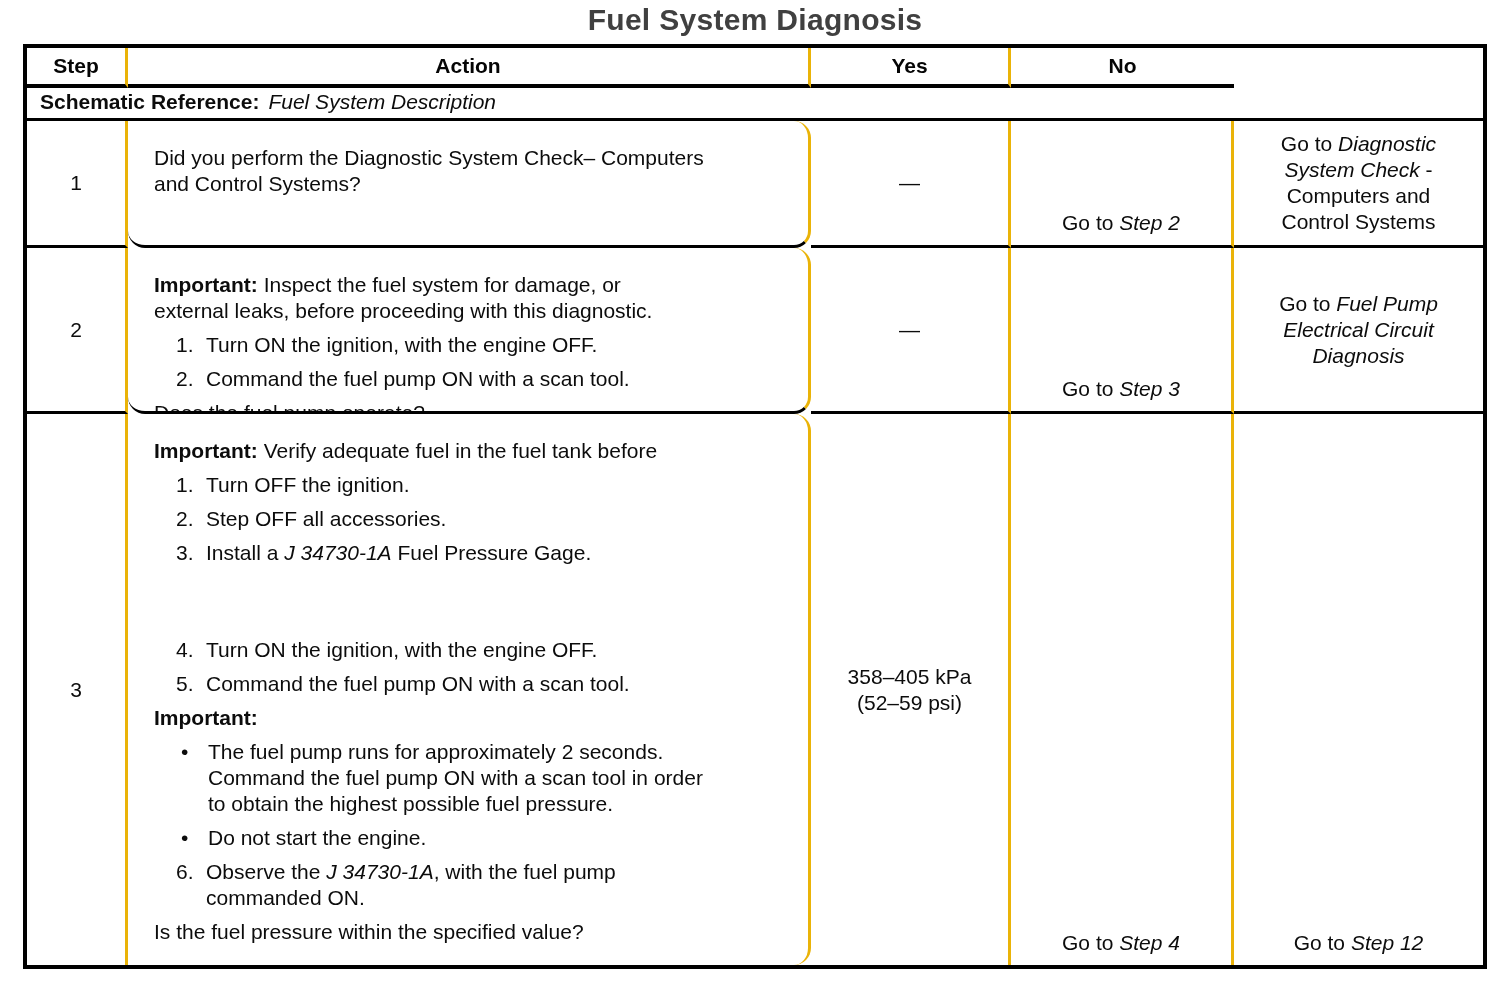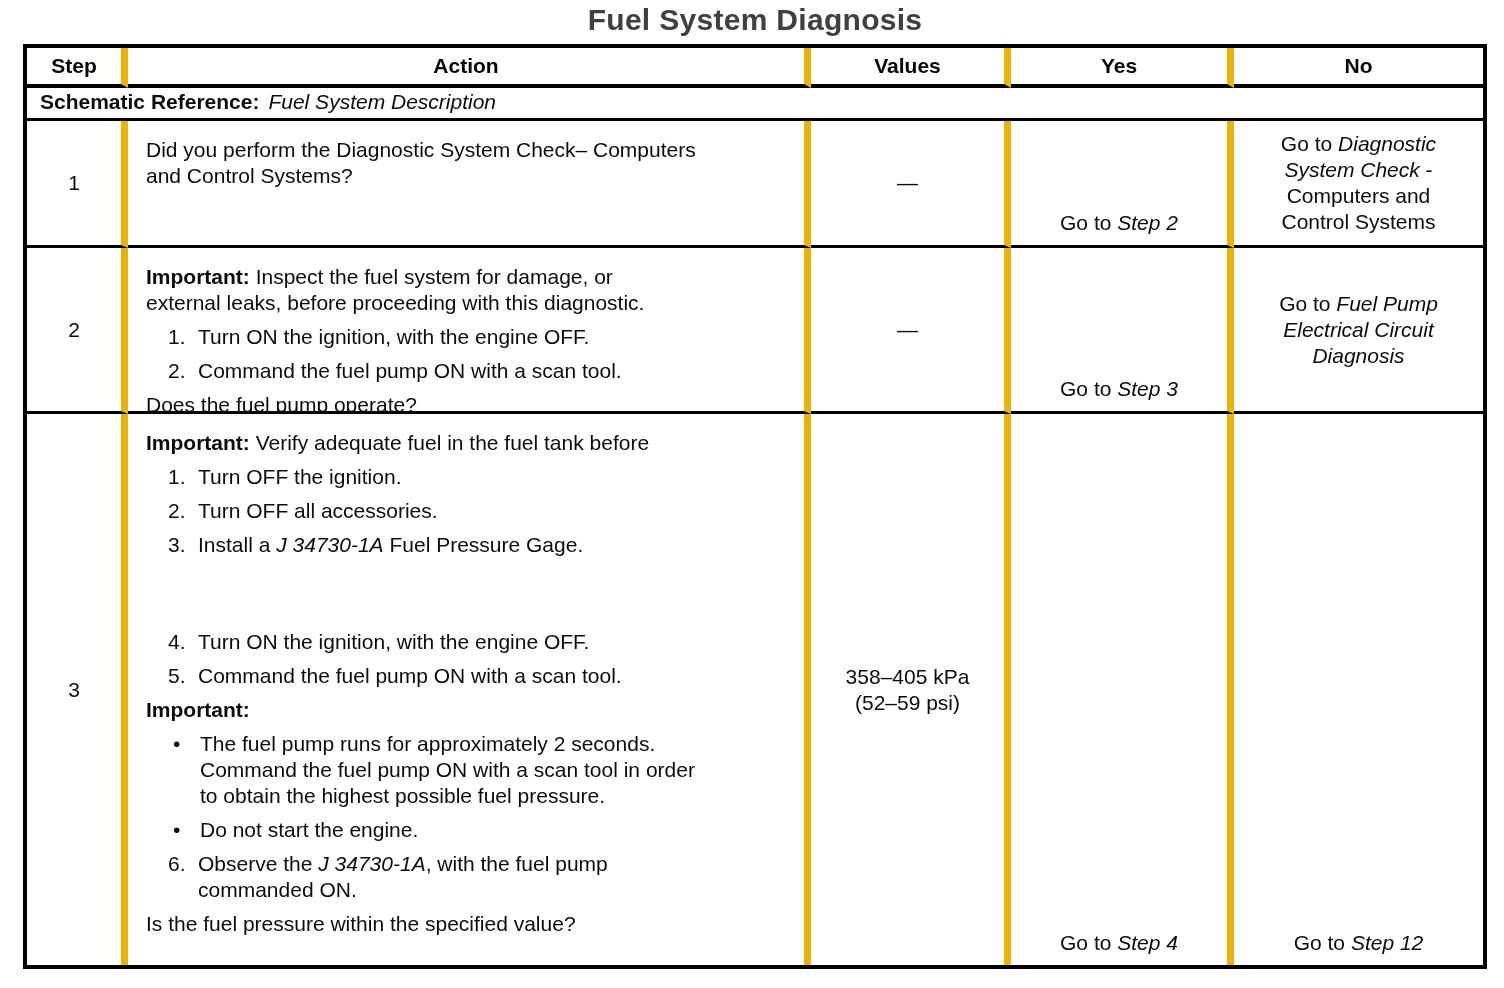--- a/index.html
+++ b/index.html
@@ -4,33 +4,33 @@
 <style>
   html,body{margin:0;padding:0;background:#ffffff;}
   .page{position:relative;width:1504px;height:988px;background:#ffffff;
         font-family:"Liberation Sans",sans-serif;color:#0c0c0c;overflow:hidden;}
   .title{position:absolute;top:3px;left:23px;width:1464px;margin:0;text-align:center;
          font-size:30px;font-weight:bold;letter-spacing:0.3px;color:#404040;}
   .tbl{position:absolute;top:44px;left:23px;width:1464px;height:925px;box-sizing:border-box;
        border:4px solid #000;display:grid;background:#fff;
        grid-template-columns:101px 683px 200px 223px 1fr;
        grid-template-rows:40px 33px 127px 166px 1fr;}
-  .c{box-sizing:border-box;border-right:7px solid #eab308;border-bottom:3px solid #000;
+  .c{box-sizing:border-box;border-right:3px solid #eab308;border-bottom:3px solid #000;
      overflow:hidden;font-size:21px;line-height:26px;}
   .last{border-right:none;}
   .brow{border-bottom:none;}
   .head{display:flex;align-items:center;justify-content:center;font-weight:bold;
         border-bottom:4px solid #000;color:#050505;}
   .schem{grid-column:1 / -1;border-right:none;display:flex;align-items:center;
          padding:0 0 2px 13px;}
   .schem .b{margin-right:9px;}
   .b{font-weight:bold;}
   .i{font-style:italic;}
   .step-cell{display:flex;align-items:center;justify-content:center;}
-  .action-cell{padding:8px;}
+  .action-cell{padding:16px;border-radius:17px;}
   .cell-inner{display:flex;flex-direction:column;height:100%;box-sizing:border-box;
               padding:6px 10px;}
   .cell-inner > div{margin-top:8px;}
   .cell-inner > div:first-child{margin-top:2px;}
   .para{}
   .question{margin-top:auto;margin-bottom:2px;}
   .num-item,.bullet-item{display:flex;padding-left:22px;}
   .num{flex:none;width:30px;}
   .bullet{flex:none;width:27px;padding-left:5px;}
   .item-body{flex:1;}
@@ -44,21 +44,20 @@
 </head>
 <body>
 
 <div class="page">
   <h1 class="title">Fuel System Diagnosis</h1>
 
   <div class="tbl">
 
     <div class="c head">Step</div>
     <div class="c head">Action</div>
-    <div class="c head">Values</div>
     <div class="c head">Yes</div>
     <div class="c head last">No</div>
 
     <div class="c schem">
       <span class="b">Schematic Reference:</span>
       <span class="i">Fuel System Description</span>
     </div>
 
     <div class="c step-cell">1</div>
     <div class="c action-cell">
@@ -109,21 +108,21 @@
     <div class="c brow step-cell">3</div>
     <div class="c brow action-cell">
       <div class="cell-inner">
           <div class="para"><span class="b">Important:</span><span> Verify adequate fuel in the fuel tank before</span><br></div>
           <div class="num-item">
             <span class="num">1.</span>
             <span class="item-body"><span>Turn OFF the ignition.</span></span>
           </div>
           <div class="num-item">
             <span class="num">2.</span>
-            <span class="item-body"><span>Turn OFF all accessories.</span></span>
+            <span class="item-body"><span>Step OFF all accessories.</span></span>
           </div>
           <div class="num-item">
             <span class="num">3.</span>
             <span class="item-body"><span>Install a </span><span class="i">J 34730-1A</span><span> Fuel Pressure Gage.</span></span>
           </div>
           <div class="spacer"></div>
           <div class="num-item">
             <span class="num">4.</span>
             <span class="item-body"><span>Turn ON the ignition, with the engine OFF.</span></span>
           </div>

